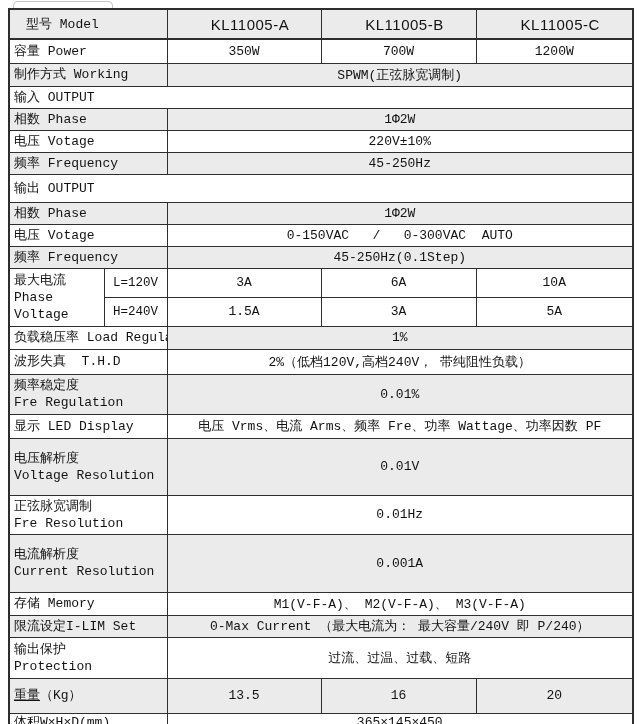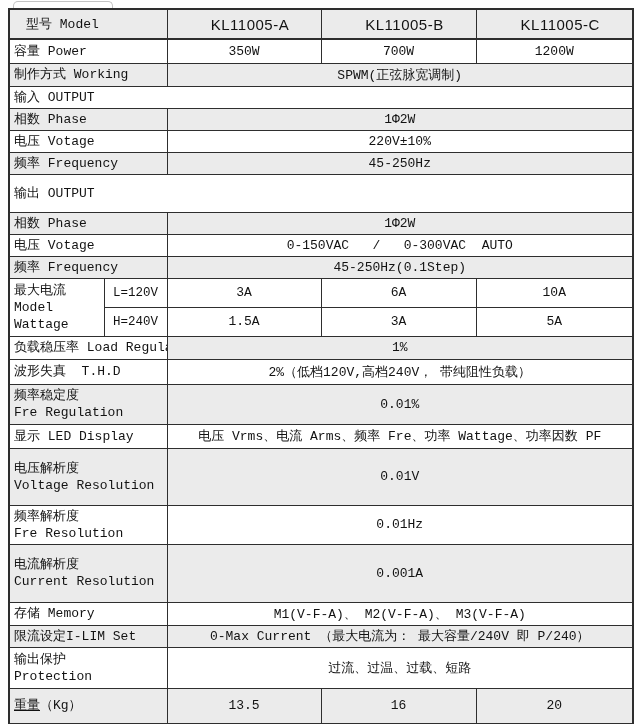--- a/index.html
+++ b/index.html
@@ -82,37 +82,37 @@
           <td class="value" colspan="3">1Φ2W</td>
         </tr>
         <tr style="height: 22px;">
           <td class="label" colspan="2">电压 Votage</td>
           <td class="value" colspan="3">220V±10%</td>
         </tr>
         <tr class="shaded" style="height: 22px;">
           <td class="label" colspan="2">频率 Frequency</td>
           <td class="value" colspan="3">45-250Hz</td>
         </tr>
-        <tr style="height: 38px;">
+        <tr style="height: 28px;">
           <td class="label section" colspan="5">输出 OUTPUT</td>
         </tr>
         <tr class="shaded" style="height: 22px;">
           <td class="label" colspan="2">相数 Phase</td>
           <td class="value" colspan="3">1Φ2W</td>
         </tr>
         <tr style="height: 22px;">
           <td class="label" colspan="2">电压 Votage</td>
           <td class="value" colspan="3">0-150VAC   /   0-300VAC  AUTO</td>
         </tr>
         <tr class="shaded" style="height: 22px;">
           <td class="label" colspan="2">频率 Frequency</td>
           <td class="value" colspan="3">45-250Hz(0.1Step)</td>
         </tr>
         <tr style="height: 29px;">
-          <td class="label" colspan="1" rowspan="2"><div>最大电流</div><div>Model</div><div>Wattage</div></td>
+          <td class="label" colspan="1" rowspan="2"><div>最大电流</div><div>Phase</div><div>Voltage</div></td>
           <td class="sublabel">L=120V</td>
           <td class="value">3A</td>
           <td class="value">6A</td>
           <td class="value">10A</td>
         </tr>
         <tr style="height: 29px;">
           <td class="sublabel">H=240V</td>
           <td class="value">1.5A</td>
           <td class="value">3A</td>
           <td class="value">5A</td>
@@ -131,21 +131,21 @@
         </tr>
         <tr style="height: 24px; border-radius: 6px;">
           <td class="label" colspan="2">显示 LED Display</td>
           <td class="value" colspan="3">电压 Vrms、电流 Arms、频率 Fre、功率 Wattage、功率因数 PF</td>
         </tr>
         <tr class="shaded" style="height: 57px;">
           <td class="label" colspan="2"><div>电压解析度</div><div>Voltage Resolution</div></td>
           <td class="value" colspan="3">0.01V</td>
         </tr>
         <tr style="height: 39px;">
-          <td class="label" colspan="2"><div>频率解析度</div><div>Fre Resolution</div></td>
+          <td class="label" colspan="2"><div>正弦脉宽调制</div><div>Fre Resolution</div></td>
           <td class="value" colspan="3">0.01Hz</td>
         </tr>
         <tr class="shaded" style="height: 58px;">
           <td class="label" colspan="2"><div>电流解析度</div><div>Current Resolution</div></td>
           <td class="value" colspan="3">0.001A</td>
         </tr>
         <tr style="height: 23px;">
           <td class="label" colspan="2">存储 Memory</td>
           <td class="value" colspan="3">M1(V-F-A)、 M2(V-F-A)、 M3(V-F-A)</td>
         </tr>

